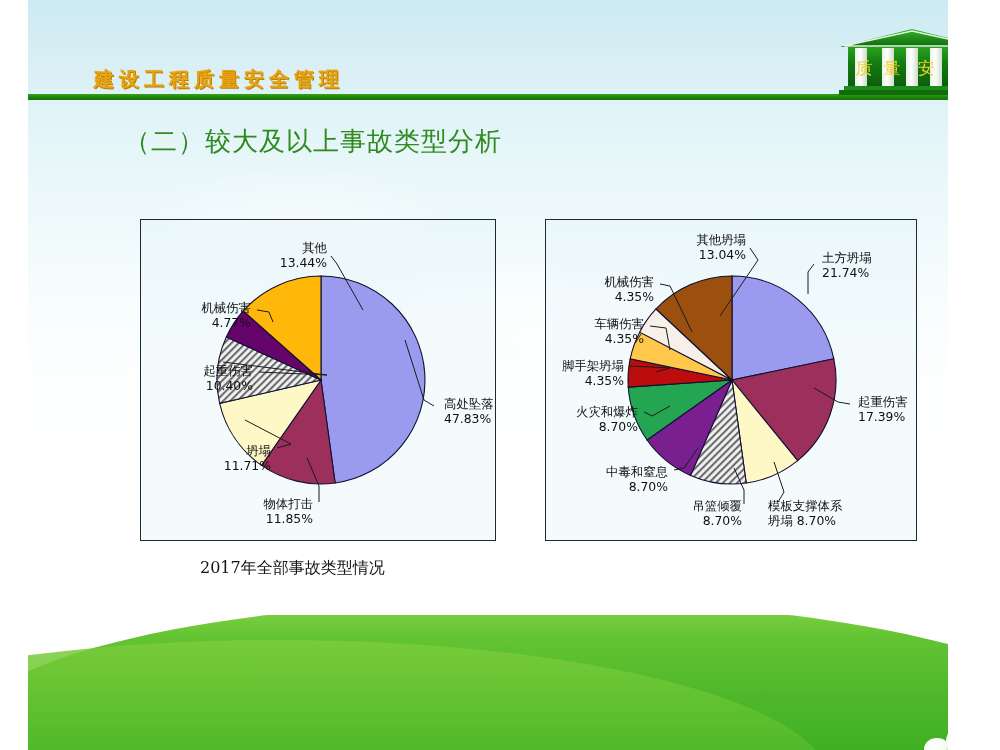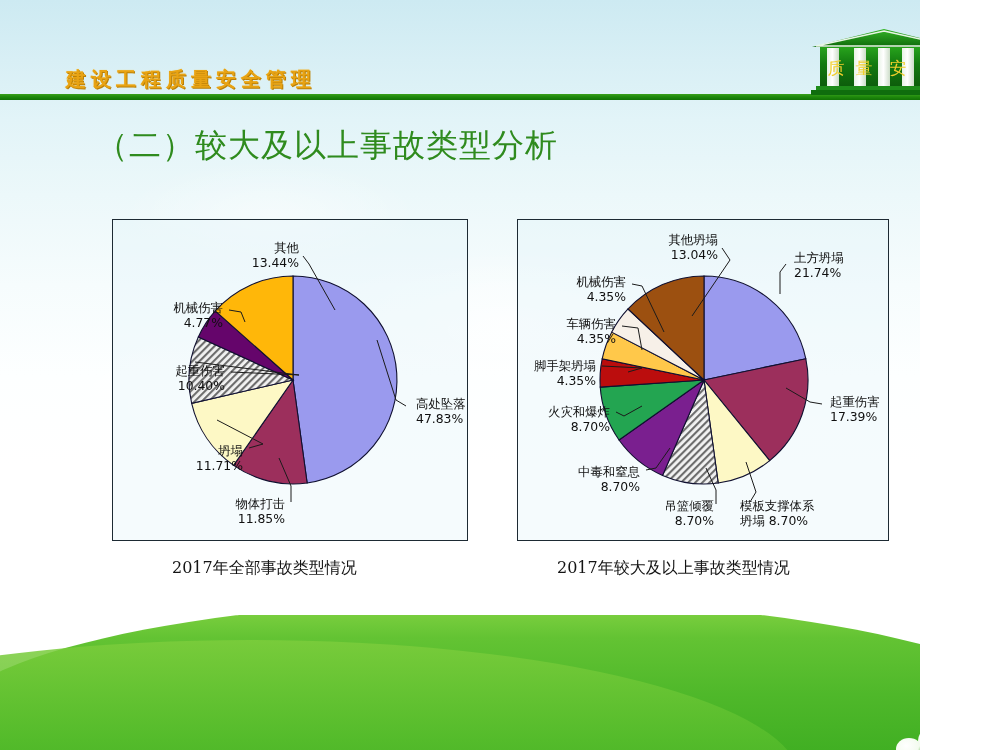--- a/index.html
+++ b/index.html
@@ -16,20 +16,21 @@
        #cdeaf2 0%,
        #d8eff5 8%,
        #e2f4f8 16%,
        #ecf8fa 26%,
        #f6fcfd 38%,
        #fdffff 50%,
        #ffffff 62%,
        #ffffff 80%,
        #ffffff 88%);
     overflow: hidden;
+    margin-left: 28px;
   }
   
   .cloud {
     position: absolute;
     border-radius: 50%;
     background: radial-gradient(ellipse at center, rgba(255,255,255,0.95) 0%, rgba(255,255,255,0.0) 70%);
     pointer-events: none;
   }
   #cloud1 { left: 40px;  top: 330px; width: 330px; height: 150px; }
   #cloud2 { left: 300px; top: 250px; width: 420px; height: 160px; opacity: .75; }
@@ -78,21 +79,21 @@
     position: absolute; left: 0; top: 94px; width: 1000px; height: 6px;
     background: linear-gradient(to bottom, #3aa01c 0%, #1f8a0c 45%, #127205 100%);
   }
 
   
   #logo { position: absolute; left: 806px; top: 29px; width: 156px; height: 68px; }
 
   
   #slide-title {
     position: absolute; left: 96px; top: 124px;
-    font-size: 32px; color: #2f8b1e; white-space: nowrap;
+    font-size: 26px; color: #2f8b1e; white-space: nowrap;
     font-family: Liberation Sans, sans-serif;
     letter-spacing: 1px;
   }
 
   
   .chart-frame {
     position: absolute;
     border: 1.5px solid #1d2a33;
     background: rgba(226,244,248,0.34);
   }
@@ -232,21 +233,20 @@
         <polyline points="84,146 124,148 110,152" class="leader"></polyline>
         <text x="78" y="150" text-anchor="end" class="lbl-cn"><tspan x="78" dy="0">脚手架坍塌</tspan><tspan x="78" dy="15">4.35%</tspan></text>
         <polyline points="104,106 120,108 124,130" class="leader"></polyline>
         <text x="98" y="108" text-anchor="end" class="lbl-cn"><tspan x="98" dy="0">车辆伤害</tspan><tspan x="98" dy="15">4.35%</tspan></text>
         <polyline points="114,64 124,66 146,112" class="leader"></polyline>
         <text x="108" y="66" text-anchor="end" class="lbl-cn"><tspan x="108" dy="0">机械伤害</tspan><tspan x="108" dy="15">4.35%</tspan></text>
         <polyline points="204,28 212,40 174,96" class="leader"></polyline>
         <text x="200" y="24" text-anchor="end" class="lbl-cn"><tspan x="200" dy="0">其他坍塌</tspan><tspan x="200" dy="15">13.04%</tspan></text>
       </svg>
   </div>
-  <div class="caption" id="caption-right">2017年较大及以上事故类型情况</div>
 
   <div id="grass">
     <div class="hill"></div>
     <div class="hill2"></div>
     <div class="flower" style="left:918px; bottom:-6px;"></div>
     <div class="flower" style="left:960px; bottom:-4px; width:40px; height:32px;"></div>
     <div class="flower" style="left:896px; bottom:-10px; width:26px; height:22px;"></div>
     <div class="blossom" style="left:946px; bottom:62px;"></div>
     <div class="blossom" style="left:957px; bottom:64px; width:8px;"></div>
     <div class="blossom" style="left:968px; bottom:61px; width:7px;"></div>

